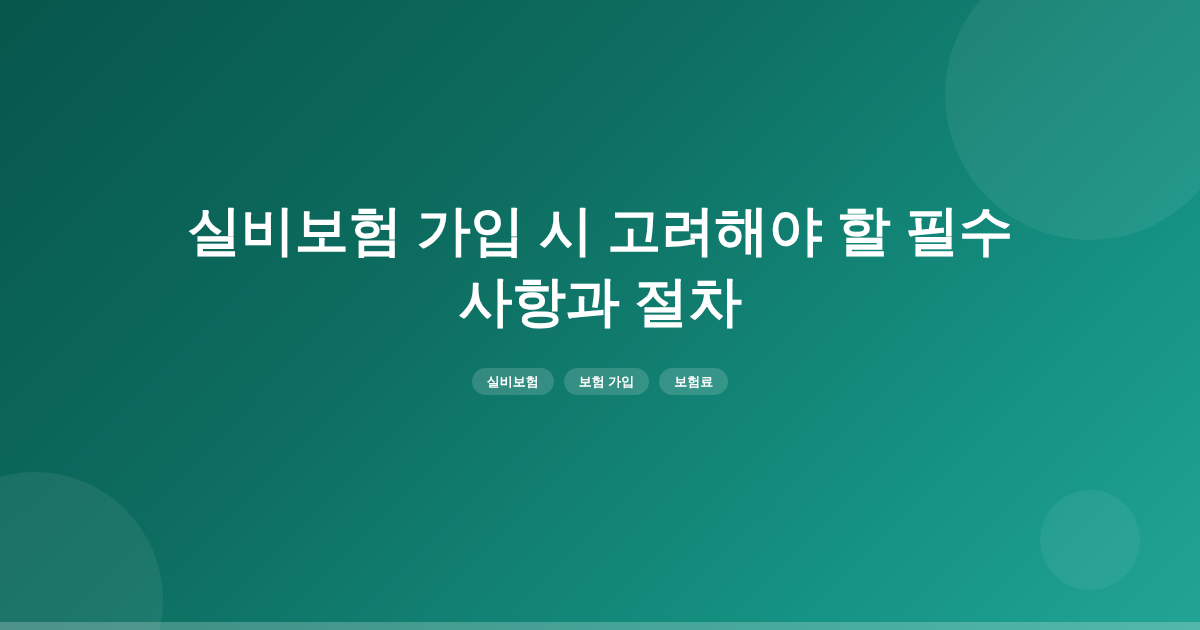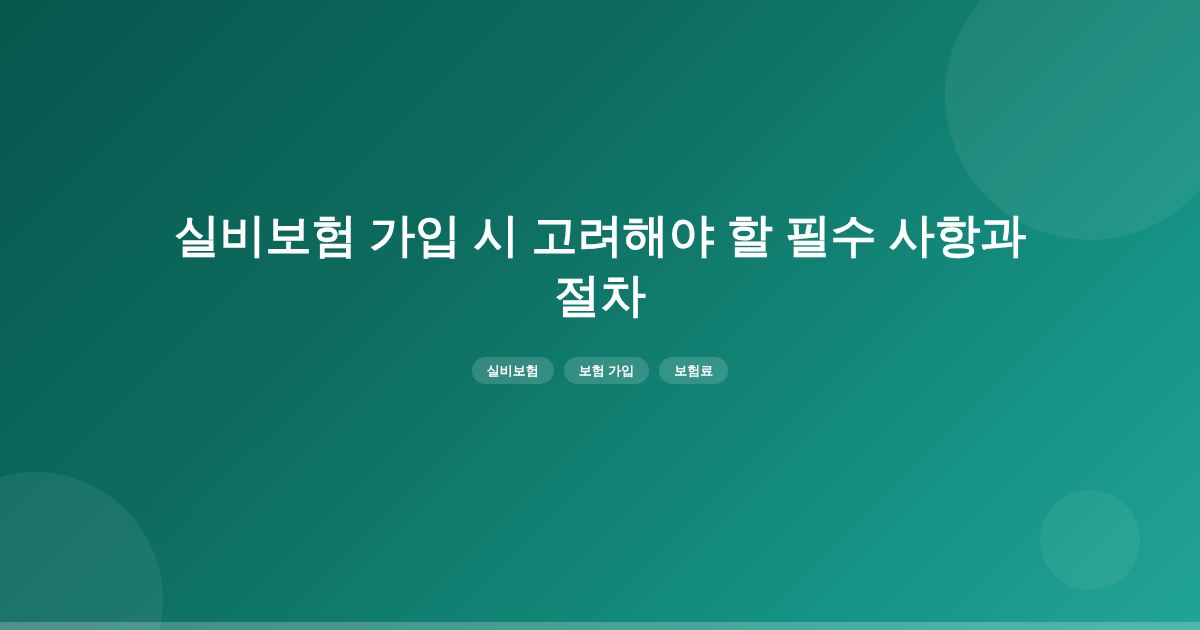--- a/index.html
+++ b/index.html
@@ -64,21 +64,21 @@
     flex-direction: column;
     align-items: center;
     justify-content: center;
     padding: 0 72px 24px;
   }
 
   .card-title {
     margin: 0;
     max-width: 930px;
     color: #ffffff;
-    font-size: 46px;
+    font-size: 54px;
     font-weight: 700;
     line-height: 1.30;
     text-align: center;
     letter-spacing: -0.3px;
     word-break: keep-all;
   }
 
   .tag-list {
     display: flex;
     flex-wrap: wrap;

